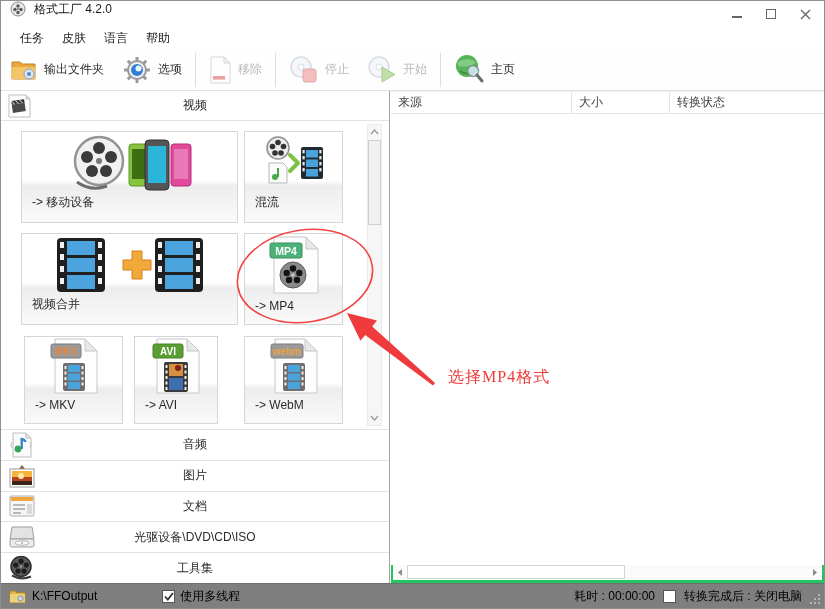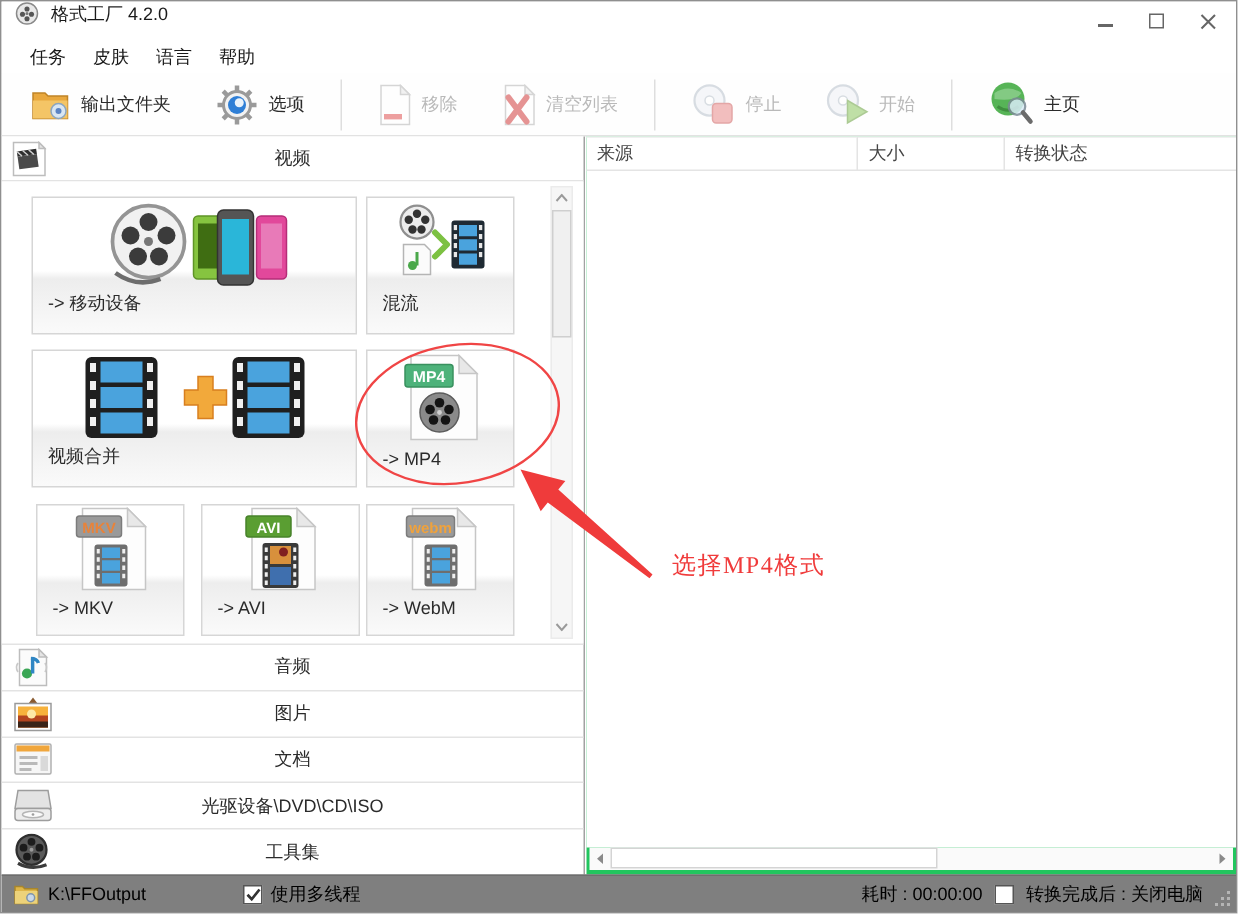--- a/index.html
+++ b/index.html
@@ -19,21 +19,21 @@
   
   .menubar { position:absolute; left:0; top:26px; right:0; height:22px; background:#fff; display:flex; align-items:center; padding-left:10px; }
   .menu-item { padding:2px 9px; color:#1a1a1a; }
   
   .toolbar { position:absolute; left:0; top:48px; right:0; height:42px; background:#fefefe; border-bottom:1px solid #e2e2e2; display:flex; align-items:center; }
   .tb-btn { display:flex; align-items:center; gap:6px; padding:0 9px; height:36px; }
   .tb-btn .lbl { color:#2b2b2b; white-space:nowrap; }
   .tb-btn.disabled .lbl { color:#b9b9b9; }
   .tb-btn.disabled svg { opacity:.55; }
   .tb-sep { width:1px; height:34px; background:#dedede; margin:0 4px; }
-  .toolbar { padding-left:10px;gap:11px; }
+  .toolbar { padding-left:0; }
   
   .left-panel { position:absolute; left:0; top:90px; width:389px; bottom:25px; background:#fff; border-right:1px solid #a2a2a2; }
   .vheader { position:absolute; left:0; top:0; width:100%; height:30px; border-bottom:1px solid #e3e3e3; display:flex; align-items:center; }
   .vheader .hicon { position:absolute; left:6px; top:3px; }
   .vheader .hlabel { width:100%; text-align:center; color:#2b2b2b; }
   .grid { position:absolute; left:0; top:30px; width:100%; height:308px; background:#fff; }
   .card {
     position:absolute; background:linear-gradient(#ffffff 54%, #ededed 60%, #fafafa 100%);
     border:1px solid #d6d6d6; overflow:hidden;
   }
@@ -145,28 +145,20 @@
 
     <div class="tb-btn disabled">
       <svg width="23" height="28" viewBox="0 0 23 28">
         <path d="M2 1 h13 l6 6 v20 h-19 z" fill="#fff" stroke="#b5b5b5"></path>
         <path d="M15 1 l6 6 h-6 z" fill="#e7e7e7" stroke="#b5b5b5"></path>
         <rect x="4" y="20" width="12" height="3.6" fill="#e05252"></rect>
       </svg>
       <span class="lbl">移除</span>
     </div>
 
-    <div class="tb-btn disabled">
-      <svg width="24" height="28" viewBox="0 0 24 28">
-        <path d="M3 1 h13 l6 6 v20 h-19 z" fill="#fff" stroke="#b5b5b5"></path>
-        <path d="M16 1 l6 6 h-6 z" fill="#e7e7e7" stroke="#b5b5b5"></path>
-        <path d="M5 9 L17 25 M17 9 L5 25" stroke="#d23c3c" stroke-width="4" stroke-linecap="round"></path>
-      </svg>
-      <span class="lbl">清空列表</span>
-    </div>
 
     <div class="tb-sep"></div>
 
     <div class="tb-btn disabled">
       <svg width="30" height="29" viewBox="0 0 30 29">
         <circle cx="12" cy="12" r="10" fill="#eef1f5" stroke="#b9c2cc" stroke-width="1.5"></circle>
         <circle cx="12" cy="12" r="3" fill="#fff" stroke="#b9c2cc"></circle>
         <rect x="14" y="14" width="13" height="13" rx="2.5" fill="#e98a8a" stroke="#cf6060"></rect>
       </svg>
       <span class="lbl">停止</span>
@@ -346,21 +338,21 @@
               <rect x="34.5" y="29" width="2" height="3"></rect>
                 <rect x="34.5" y="34.5" width="2" height="3"></rect>
               <rect x="34.5" y="40" width="2" height="3"></rect>
                 <rect x="34.5" y="45.5" width="2" height="3"></rect>
             </g>
           </svg>
         </div>
         <span class="clabel">-&gt; MKV</span>
       </div>
 
-      <div class="card" style="left:133px; top:215px; width:106px; height:88px;">
+      <div class="card" style="left:133px; top:215px; width:84px; height:88px;">
         <div class="cicon">
           <svg width="54" height="58" viewBox="0 0 54 58">
             <path d="M8 2 h30 l12 12 v42 h-42 z" fill="#fdfdfd" stroke="#c6c6c6"></path>
             <path d="M38 2 l12 12 h-12 z" fill="#e8e8e8" stroke="#c6c6c6"></path>
             <rect x="4" y="7" width="30" height="14" rx="2" fill="#5a9e32" stroke="#47822a"></rect>
             <text x="19" y="18" text-anchor="middle" font-size="10" font-weight="bold" fill="#fff" font-family="Liberation Sans, sans-serif">AVI</text>
             <rect x="15" y="25" width="24" height="30" rx="2" fill="#3a3a3a"></rect>
             <rect x="20" y="27" width="14" height="12" fill="#d8903c"></rect>
             <rect x="20" y="41" width="14" height="12" fill="#3f6fae"></rect>
             <circle cx="29" cy="31" r="3" fill="#802020"></circle>

